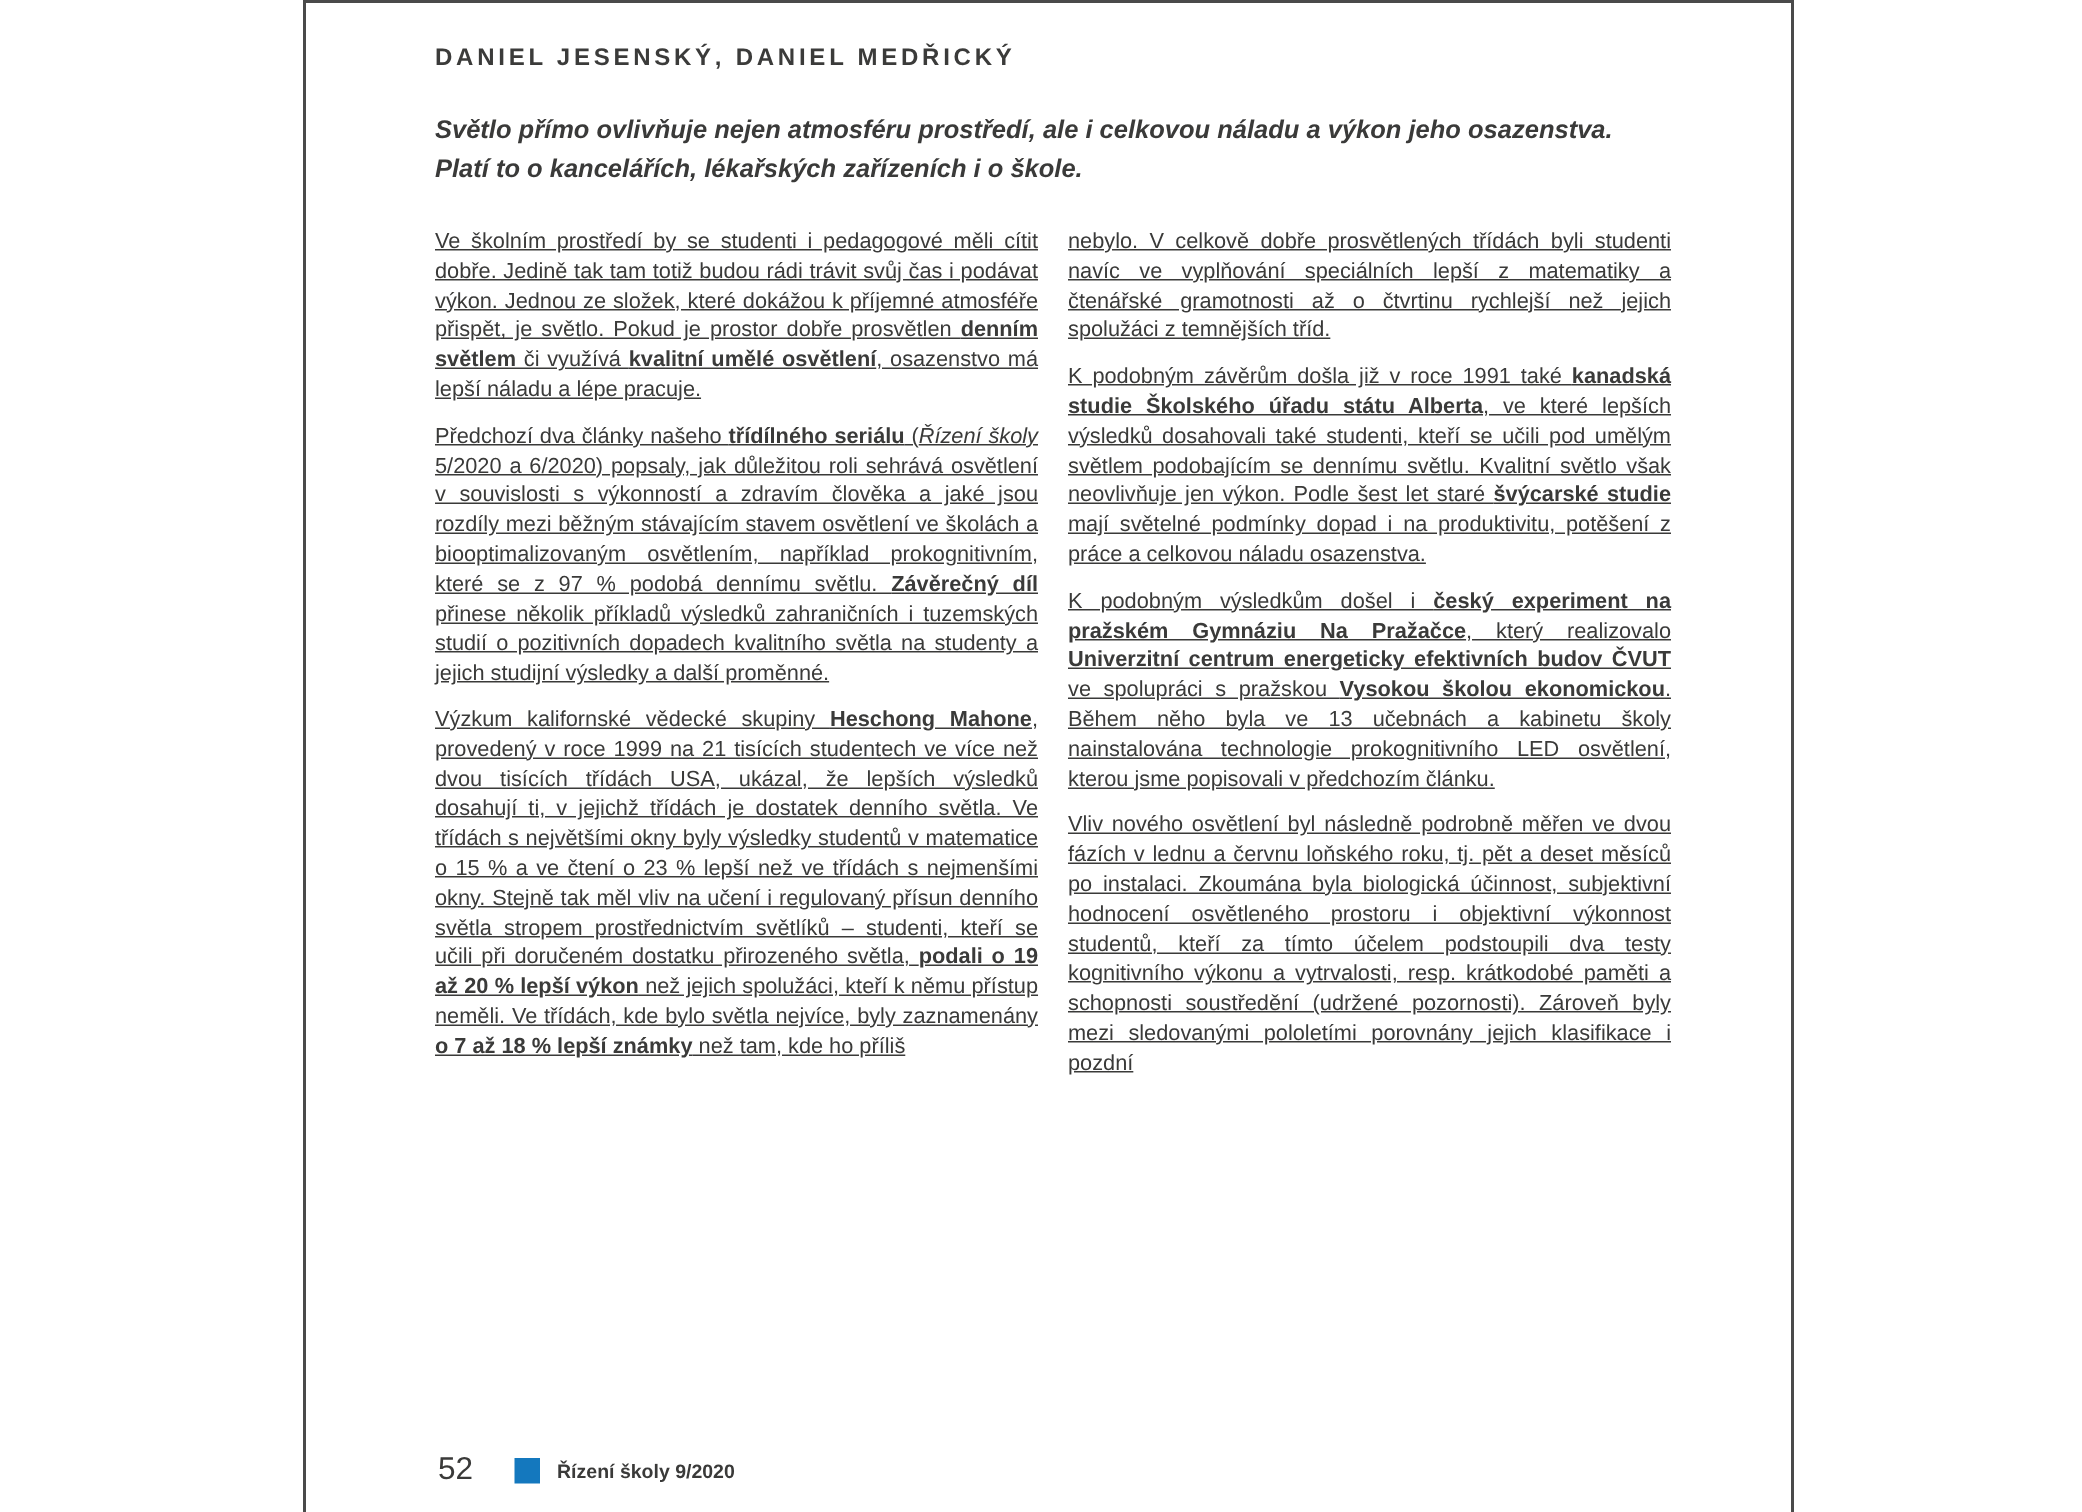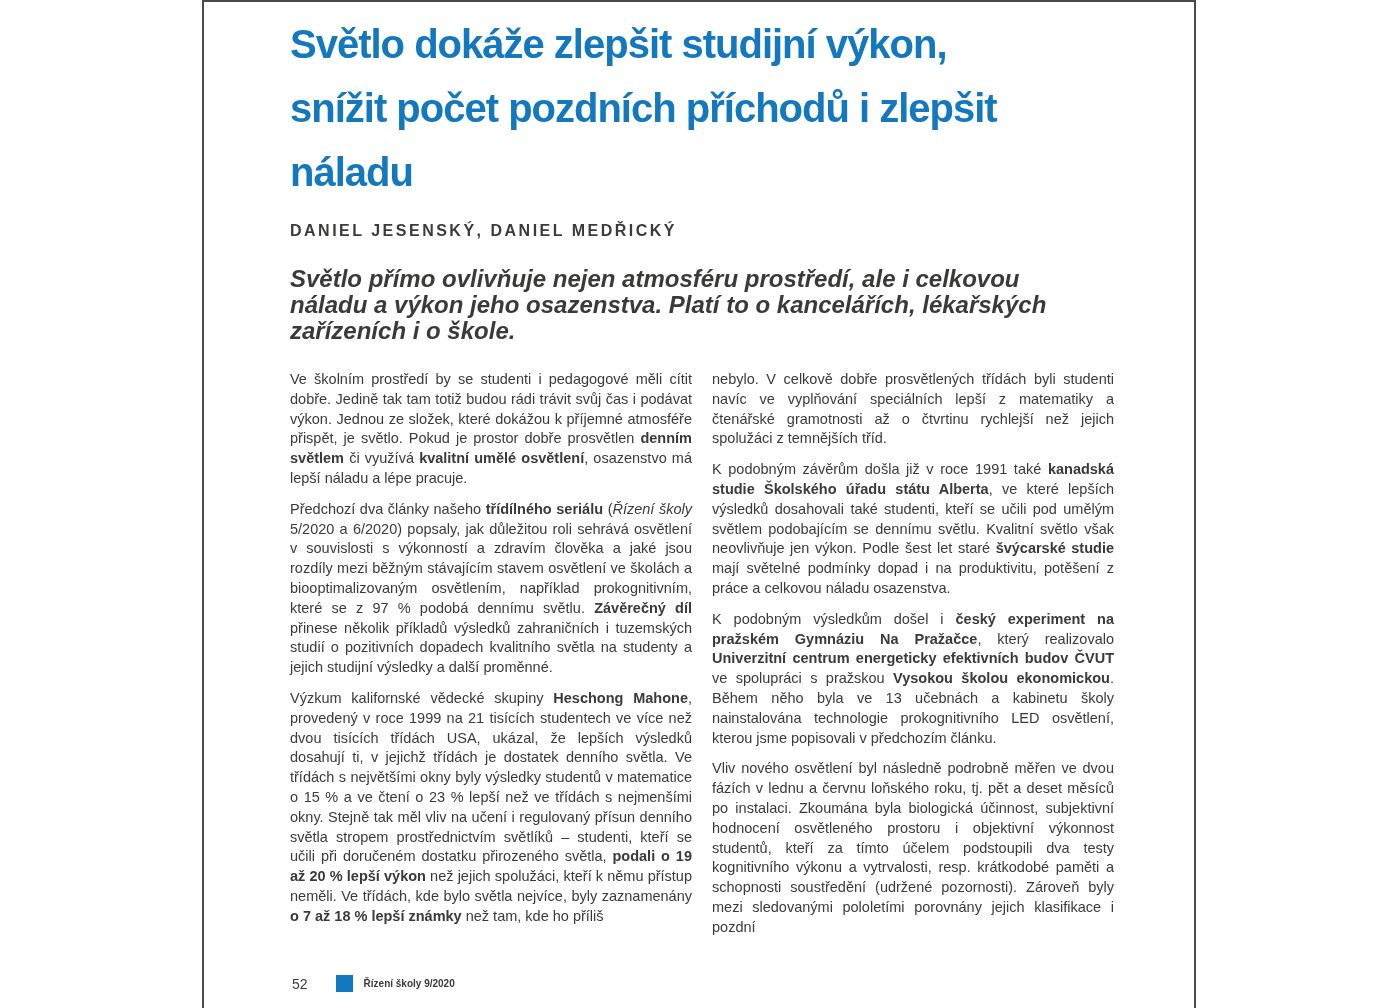--- a/index.html
+++ b/index.html
@@ -34,73 +34,69 @@
     color: #3b3b3a;
     font-weight: bold;
     font-size: 16px;
     letter-spacing: 2.5px;
   }
   .lead {
     margin-top: 26px;
     color: #3a3a39;
     font-weight: bold;
     font-style: italic;
-    font-size: 24px;
+    font-size: 17px;
     line-height: 26px;
     max-width: 800px;
   }
   .columns {
     margin-top: 26px;
     display: grid;
     grid-template-columns: 1fr 1fr;
     column-gap: 20px;
     color: #3a3a39;
     font-size: 14.5px;
     line-height: 19.8px;
     text-align: justify;
+    text-decoration: underline;
   }
   .columns p + p { margin-top: 11px; }
   .columns .b { font-weight: bold; }
   .columns .i { font-style: italic; }
 
   .footer {
     position: absolute;
     left: 88px;
     bottom: 16px;
     display: flex;
     align-items: center;
   }
   .page-number {
     color: #3a3a39;
-    font-size: 14px;
+    font-size: 21px;
   }
   .footer-square {
     width: 17px; height: 17px;
     background: #1478be;
     margin-left: 28px;
     margin-right: 11px;
   }
   .journal-name {
     color: #3a3a39;
     font-weight: bold;
-    font-size: 10px;
+    font-size: 13px;
   }
 </style>
 </head>
 <body>
 
 <div class="canvas">
   <div class="page-frame">
     <div class="page-content">
 
-      <h1 class="article-title">
-          <div>Světlo dokáže zlepšit studijní výkon,</div>
-          <div>snížit počet pozdních příchodů i zlepšit</div>
-          <div>náladu</div>
-        </h1>
 
       <div class="authors">DANIEL JESENSKÝ, DANIEL MEDŘICKÝ</div>
 
       <div class="lead">Světlo přímo ovlivňuje nejen atmosféru prostředí, ale i celkovou náladu a výkon jeho osazenstva. Platí to o kancelářích, lékařských zařízeních i o škole.</div>
 
       <div class="columns">
         <div class="col">
             <p><span>Ve školním prostředí by se studenti i pedagogové měli cítit dobře. Jedině tak tam totiž budou rádi trávit svůj čas i podávat výkon. Jednou ze složek, které dokážou k příjemné atmosféře přispět, je světlo. Pokud je prostor dobře prosvětlen </span><span class="b">denním světlem</span><span> či využívá </span><span class="b">kvalitní umělé osvětlení</span><span>, osazenstvo má lepší náladu a lépe pracuje.</span></p>
             <p><span>Předchozí dva články našeho </span><span class="b">třídílného seriálu</span><span> (</span><span class="i">Řízení školy</span><span> 5/2020 a 6/2020) popsaly, jak důležitou roli sehrává osvětlení v souvislosti s výkonností a zdravím člověka a jaké jsou rozdíly mezi běžným stávajícím stavem osvětlení ve školách a biooptimalizovaným osvětlením, například prokognitivním, které se z 97 % podobá dennímu světlu. </span><span class="b">Závěrečný díl</span><span> přinese několik příkladů výsledků zahraničních i tuzemských studií o pozitivních dopadech kvalitního světla na studenty a jejich studijní výsledky a další proměnné.</span></p>
             <p><span>Výzkum kalifornské vědecké skupiny </span><span class="b">Heschong Mahone</span><span>, provedený v roce 1999 na 21 tisících studentech ve více než dvou tisících třídách USA, ukázal, že lepších výsledků dosahují ti, v jejichž třídách je dostatek denního světla. Ve třídách s největšími okny byly výsledky studentů v matematice o 15 % a ve čtení o 23 % lepší než ve třídách s nejmenšími okny. Stejně tak měl vliv na učení i regulovaný přísun denního světla stropem prostřednictvím světlíků – studenti, kteří se učili při doručeném dostatku přirozeného světla, </span><span class="b">podali o 19 až 20 % lepší výkon</span><span> než jejich spolužáci, kteří k němu přístup neměli. Ve třídách, kde bylo světla nejvíce, byly zaznamenány </span><span class="b">o 7 až 18 % lepší známky</span><span> než tam, kde ho příliš</span></p>

